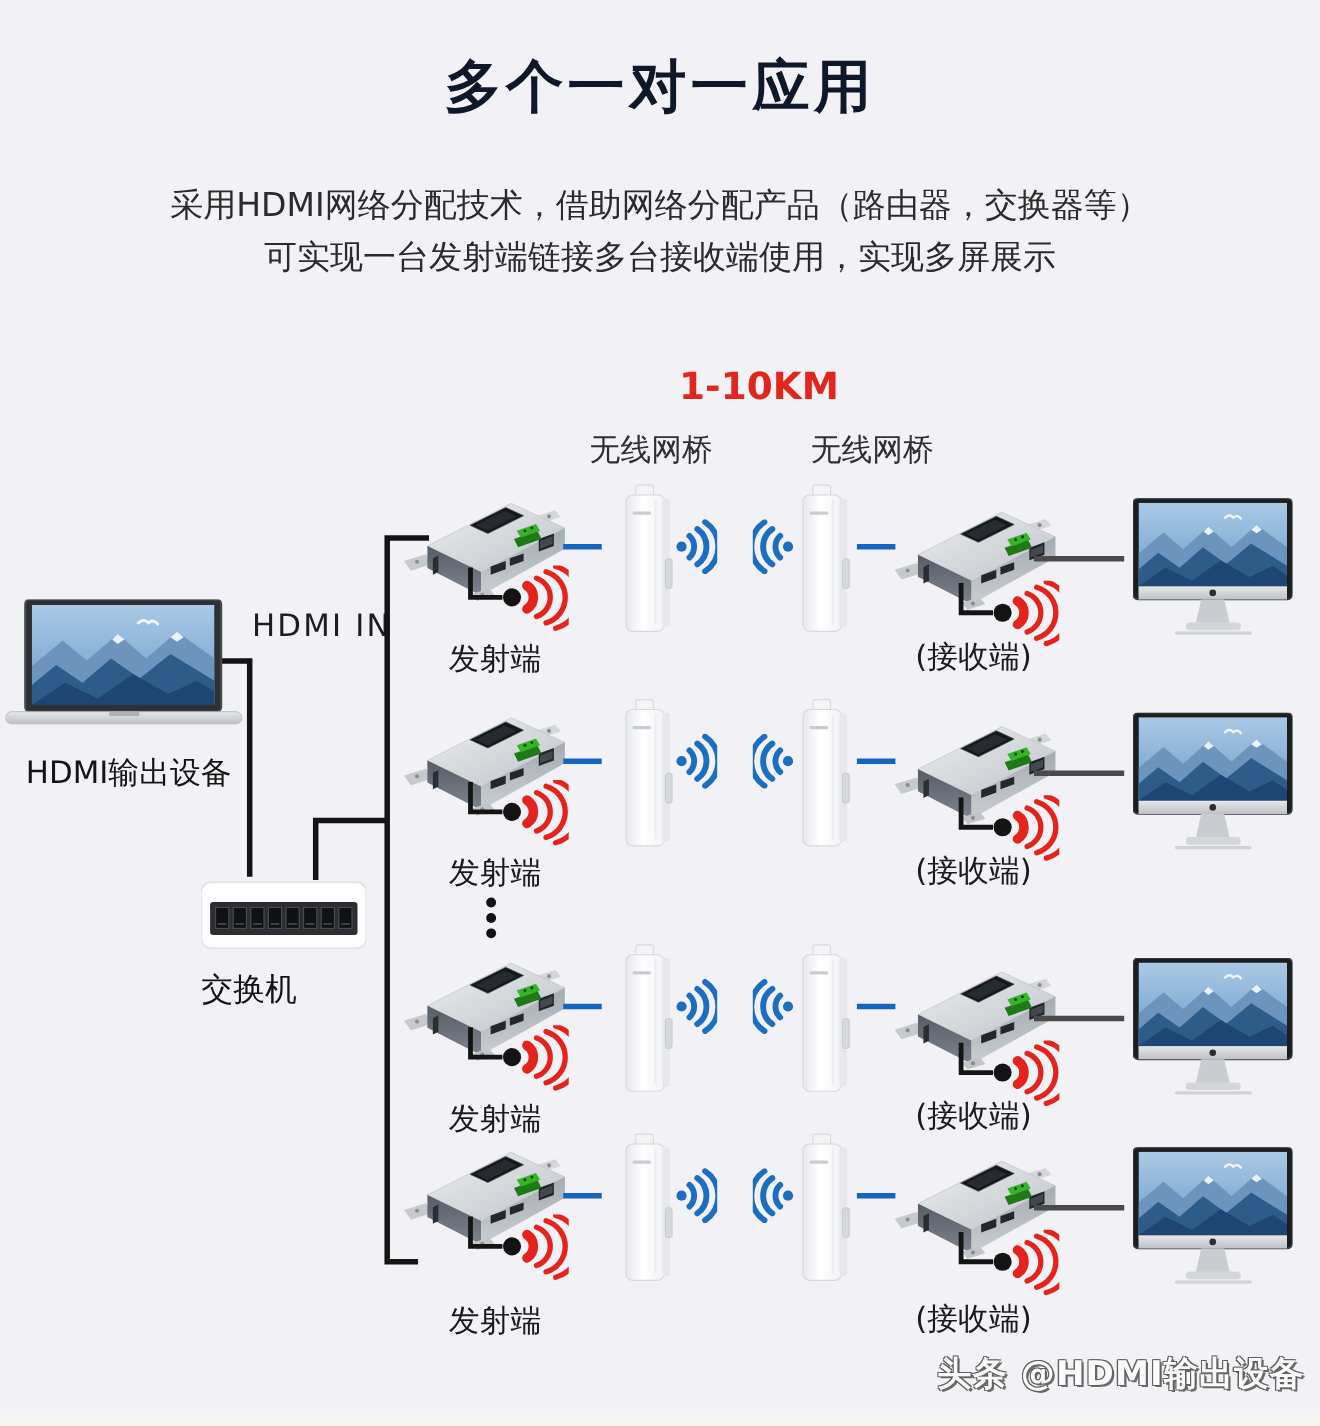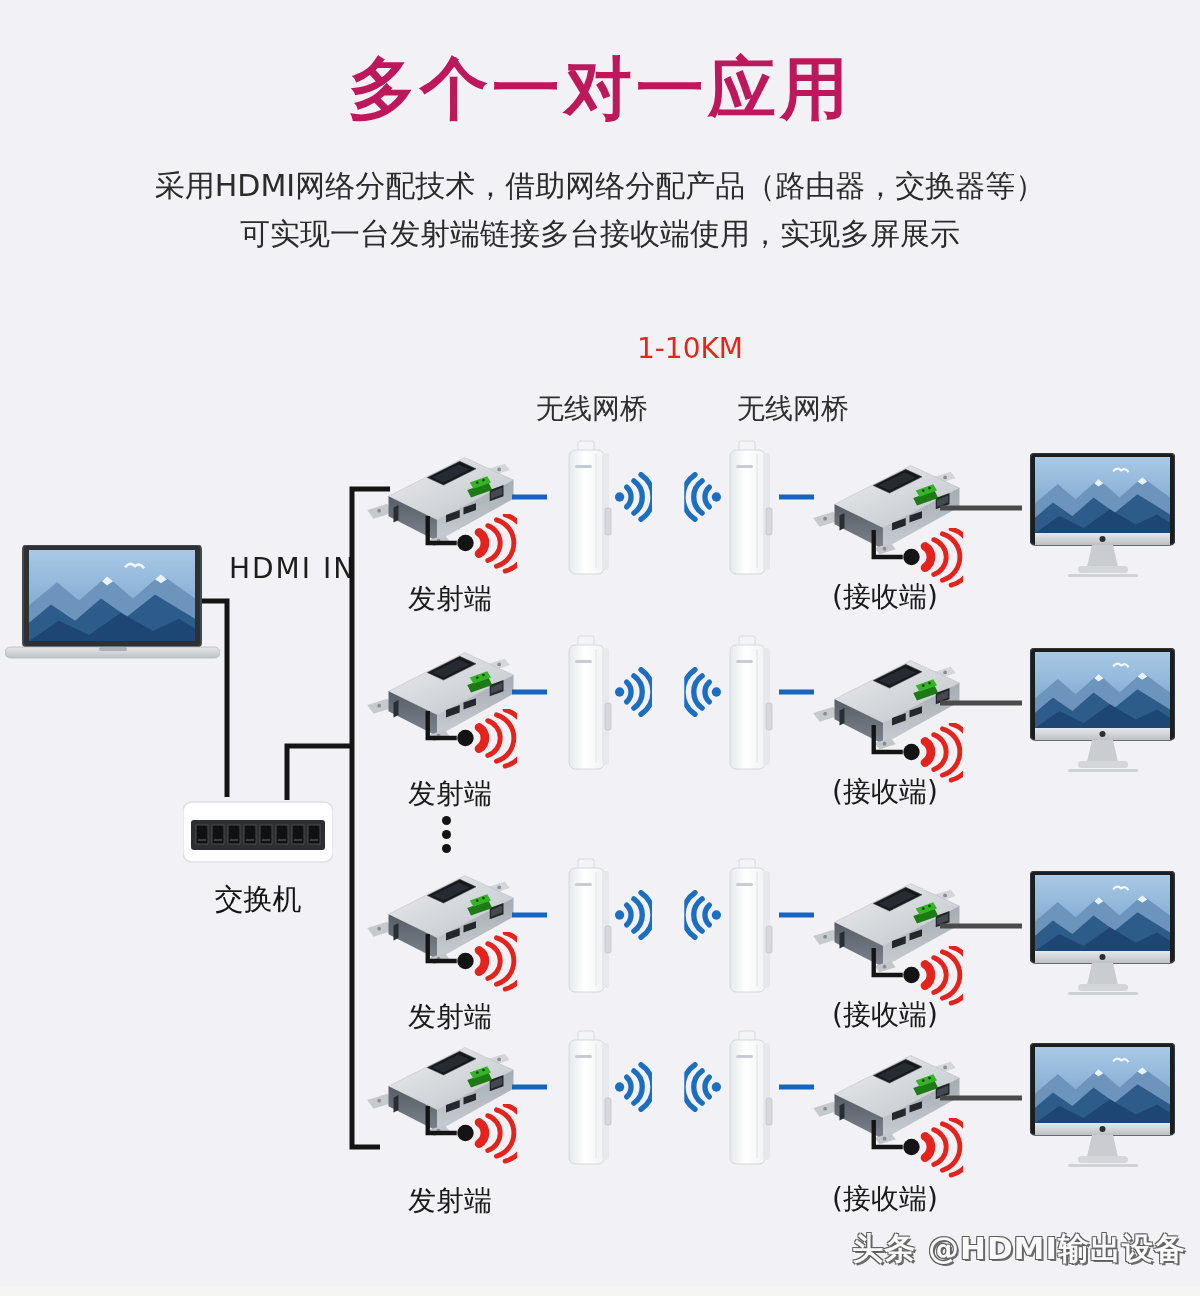--- a/index.html
+++ b/index.html
@@ -1,30 +1,30 @@
 <!DOCTYPE html>
 <html><head>
 <meta charset="utf-8">
 <style>
   html,body{margin:0;padding:0;background:#e9e9ee;}
   .page{position:relative;width:1200px;height:1296px;background:#f2f1f5;overflow:hidden;
         font-family:"DejaVu Sans","Liberation Sans",sans-serif;}
   .abs{position:absolute;}
-  .title{left:0;right:0;top:44px;text-align:center;font-size:68px;font-weight:700;
-         letter-spacing:4px;color:#be185d;}
+  .title{left:0;right:0;top:44px;text-align:center;font-size:52px;font-weight:700;
+         letter-spacing:4px;color:#0f172a;}
   .sub{left:0;right:0;text-align:center;font-size:30px;color:#2b2b2b;}
   .sub1{top:166px}
   .sub2{top:214px}
-  .distance{left:600px;width:180px;top:332px;text-align:center;font-size:28px;font-weight:400;color:#e3261d;}
+  .distance{left:600px;width:180px;top:332px;text-align:center;font-size:34px;font-weight:700;color:#e3261d;}
   .bridge-label{width:170px;top:390px;text-align:center;font-size:28px;color:#2f2f2f;}
   .bl-left{left:507px}
   .bl-right{left:708px}
   .hdmi-in{left:196px;top:552px;font-size:28px;color:#1d1d1d;letter-spacing:2px;padding-left:33px;}
   .source-label{left:22px;top:684px;width:190px;text-align:center;font-size:28px;color:#141414;}
-  .switch-label{left:183px;top:880px;width:150px;text-align:center;font-size:29px;color:#141414;}
+  .switch-label{left:183px;top:880px;width:150px;font-size:29px;color:#141414;}
   .row{position:absolute;left:0;width:1200px;height:215px;}
   .row-art{position:absolute;left:0;top:0;overflow:visible;pointer-events:none;}
   .lbl{position:absolute;top:118px;text-align:center;font-size:28px;color:#1b1b1b;}
   .tx-label{left:368px;width:164px;margin-top:12px;}
   .rx-label{left:798px;width:174px;margin-top:10px;}
   .blue-link{stroke:#1565c0;stroke-width:5;}
   .gray-link{stroke:#4a4a4a;stroke-width:5;}
   .feeder{position:absolute;left:0;top:0;pointer-events:none;}
   .dots{left:436px;top:816px;width:20px;display:flex;flex-direction:column;gap:5px;align-items:center;}
   .dots span{width:9px;height:9px;border-radius:50%;background:#121212;display:block;}
@@ -175,20 +175,21 @@
 <div class="page">
 
   <div class="abs title">多个一对一应用</div>
   <div class="abs sub sub1">采用HDMI网络分配技术，借助网络分配产品（路由器，交换器等）</div>
   <div class="abs sub sub2">可实现一台发射端链接多台接收端使用，实现多屏展示</div>
 
   <div class="abs distance">1-10KM</div>
   <div class="abs bridge-label bl-left">无线网桥</div>
   <div class="abs bridge-label bl-right">无线网桥</div>
   <div class="abs hdmi-in">HDMI IN</div>
+  <div class="abs source-label">HDMI输出设备</div>
   <div class="abs switch-label">交换机</div>
 
   <svg class="feeder" width="1200" height="1296" viewBox="0 0 1200 1296">
     <path d="M196 601 H227 V797" fill="none" stroke="#141414" stroke-width="5"></path>
     <path d="M287 800 V746 H351" fill="none" stroke="#141414" stroke-width="5"></path>
     <path d="M390 489 H352 V1147 H380" fill="none" stroke="#141414" stroke-width="5"></path>
   </svg>
 
   <div class="abs" style="left:5px;top:545px;width:215px;height:118px">
     <svg width="215" height="118" viewBox="0 0 215 118">

